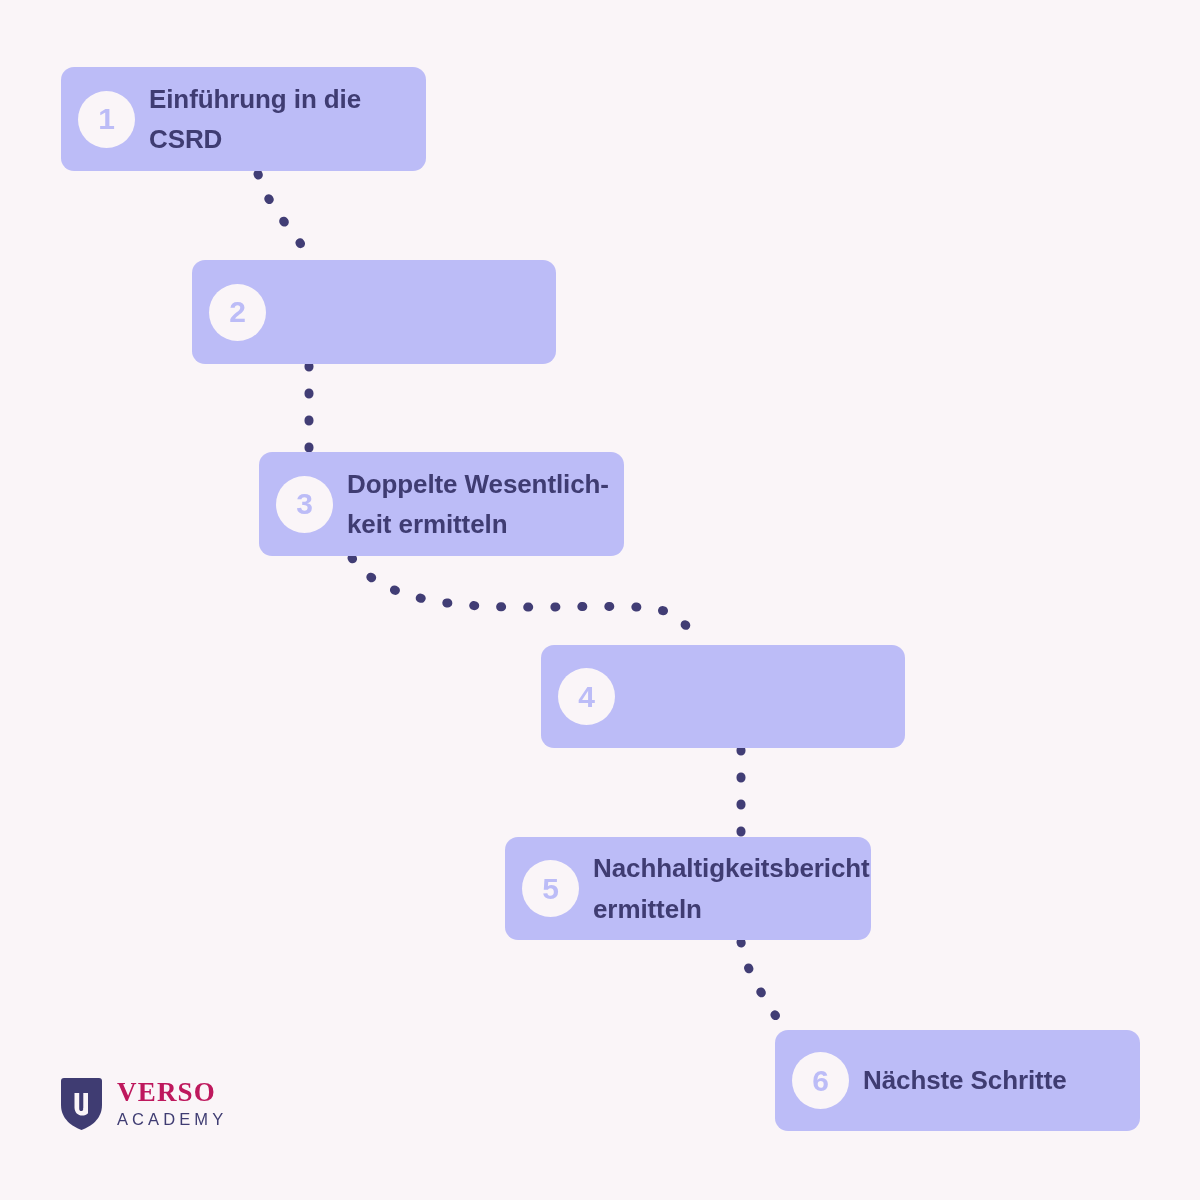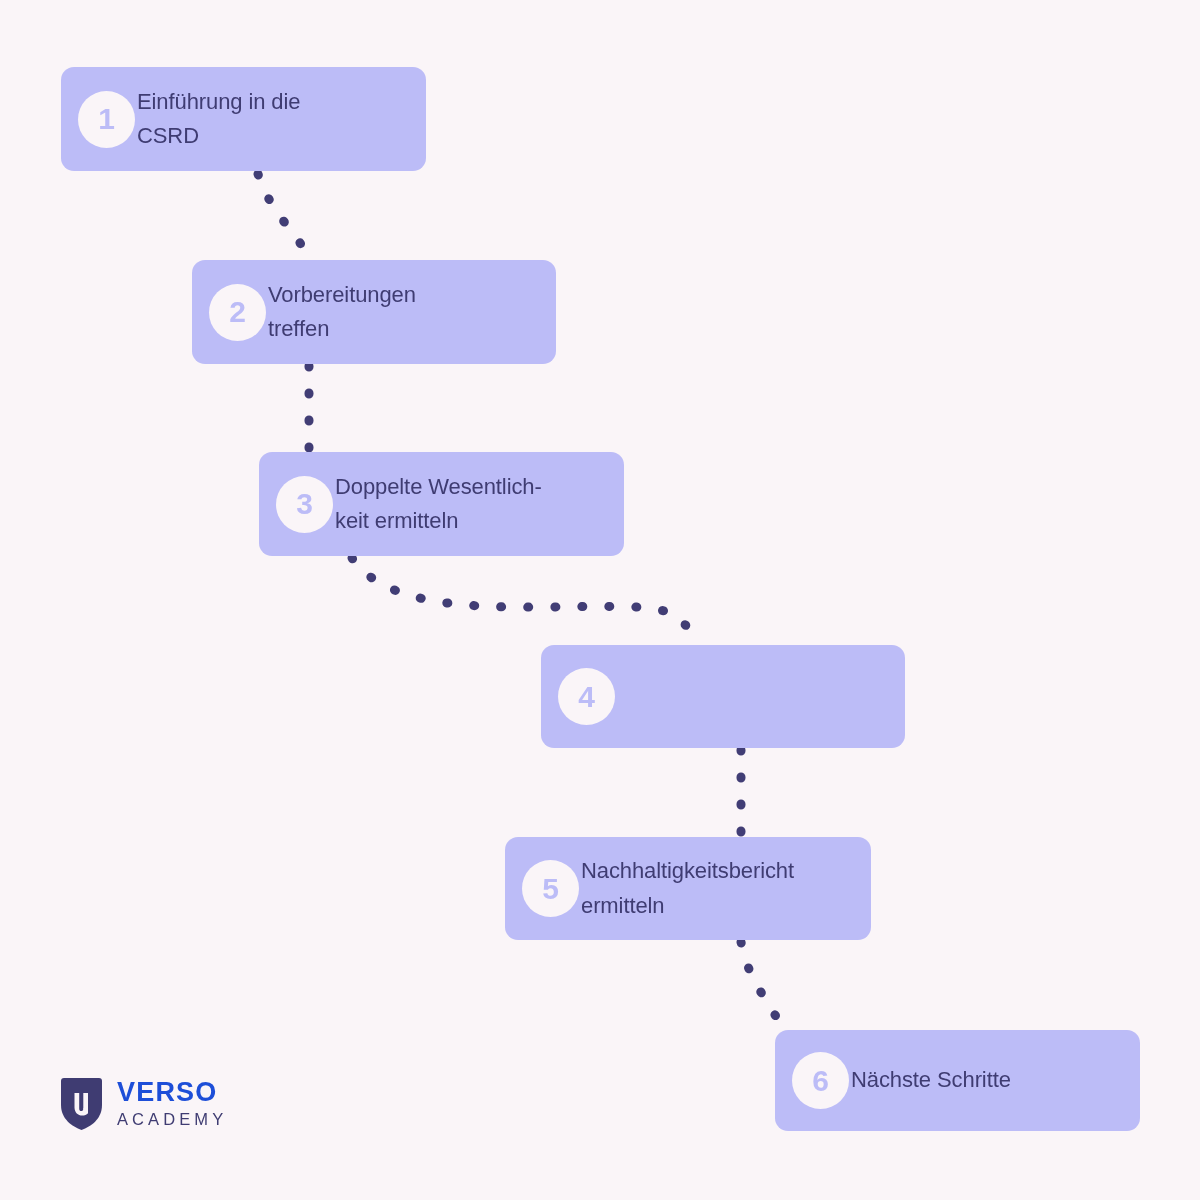--- a/index.html
+++ b/index.html
@@ -58,24 +58,24 @@
     display: flex;
     align-items: center;
     justify-content: center;
     font-size: 30px;
     font-weight: 700;
     color: #bcbcf7;
     letter-spacing: 0px;
     line-height: 1;
   }
   .step-label {
-    margin-left: 2px;
+    margin-left: 14px;
     color: #3f3c72;
-    font-size: 22px;
-    font-weight: 400;
+    font-size: 26px;
+    font-weight: 700;
     line-height: 1.55;
     letter-spacing: -0.1px;
     white-space: pre-line;
   }
 
   
   #card-1 { left: 61px;  top: 67px;   width: 365px; height: 104px; }
   #card-2 { left: 192px; top: 260px;  width: 364px; height: 104px; }
   #card-3 { left: 259px; top: 452px;  width: 365px; height: 104px; }
   #card-4 { left: 541px; top: 645px;  width: 364px; height: 103px; }
@@ -99,25 +99,26 @@
     height: 52px;
     display: block;
   }
   #brand-words {
     margin-left: 15px;
     display: flex;
     flex-direction: column;
     justify-content: center;
   }
   #brand-primary {
-    color: #1d4ed8;
+    color: #be185d;
     font-size: 27px;
     font-weight: 700;
     letter-spacing: 1.2px;
     line-height: 1.05;
+    font-family: Liberation Serif, serif;
   }
   #brand-secondary {
     color: #3f3c72;
     font-size: 16.5px;
     font-weight: 400;
     letter-spacing: 4.1px;
     line-height: 1.2;
     margin-top: 3px;
   }
 </style>
@@ -135,22 +136,20 @@
   </svg>
 
   <div class="step-card" id="card-1">
     <div class="step-badge">1</div>
     <div class="step-label">Einführung in die
 CSRD</div>
   </div>
 
   <div class="step-card" id="card-2">
     <div class="step-badge">2</div>
-    <div class="step-label">Vorbereitungen
-treffen</div>
   </div>
 
   <div class="step-card" id="card-3">
     <div class="step-badge">3</div>
     <div class="step-label">Doppelte Wesentlich-
 keit ermitteln</div>
   </div>
 
   <div class="step-card" id="card-4">
     <div class="step-badge">4</div>

